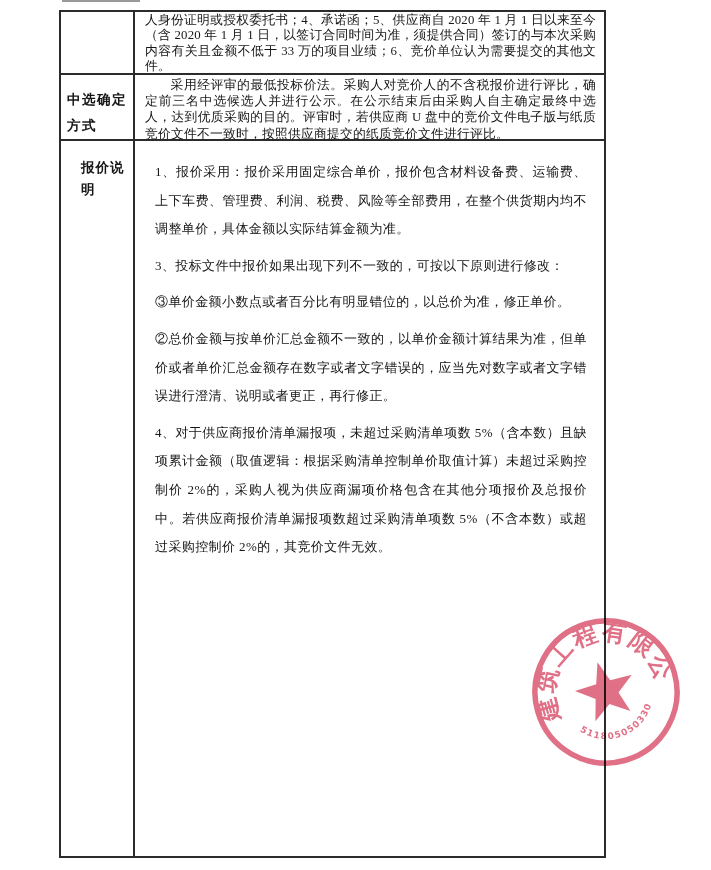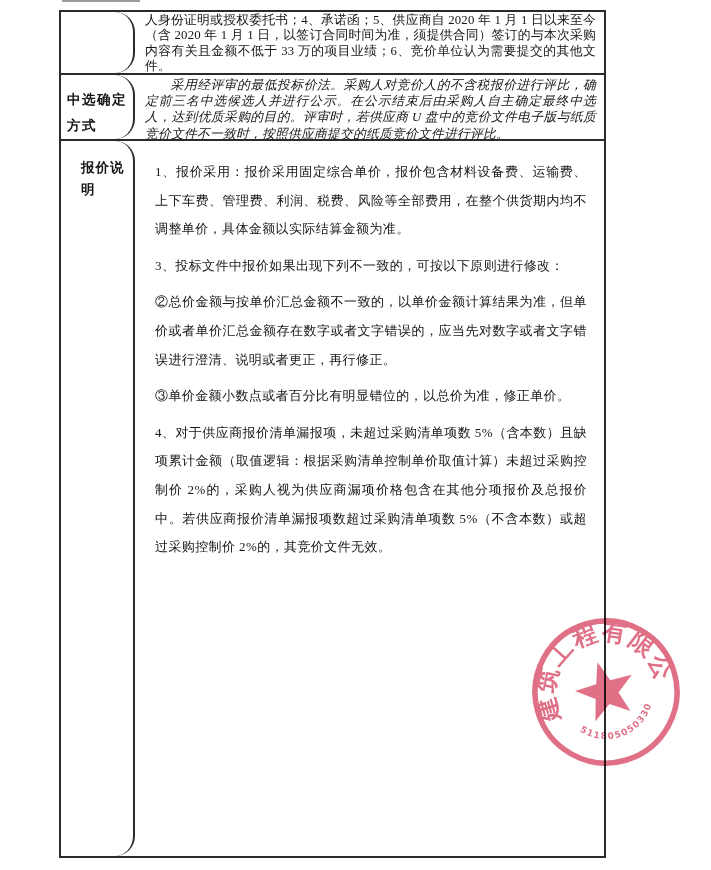--- a/index.html
+++ b/index.html
@@ -11,32 +11,31 @@
   .doc-table{
     position:absolute;left:59px;top:10px;width:547px;height:848px;
     border:2px solid #2b2b2b;box-sizing:border-box;display:flex;flex-direction:column;
   }
   .row{display:flex;box-sizing:border-box;}
   .row.b{border-bottom:2px solid #2b2b2b;}
   .label-cell{
     width:74px;flex:0 0 74px;border-right:2px solid #2b2b2b;box-sizing:border-box;
     font-size:13.5px;font-weight:bold;letter-spacing:1.5px;line-height:26px;
     padding:10px 4px 0 6px;
-    border-radius:20px;
   }
   .content-cell{flex:1;box-sizing:border-box;overflow:hidden;}
   .r1{height:63px;flex:0 0 63px;}
   .r2{height:66px;flex:0 0 66px;}
   .r3{height:715px;flex:1;}
   .r1 .content-cell{padding:1px 8px 0 10px;}
   .r2 .content-cell{padding:2px 8px 0 10px;}
   .r3 .content-cell{padding:9px 9px 0 12px;}
   .tight p{margin:0;font-size:12.8px;line-height:15.4px;text-align:justify;letter-spacing:0.2px;}
   .r2 .content-cell p{line-height:16.2px;}
-  .indent2{text-indent:2em;font-style:italic;}
+  .indent2{text-indent:2em;}
   .r2 .label-cell{padding-top:12px;}
   .r3 .label-cell{padding-top:16px;font-weight:bold;letter-spacing:1px;line-height:22px;padding-left:20px;}
   .spread p{margin:8px;font-size:13px;line-height:28.6px;text-align:justify;letter-spacing:0.4px;}
   .stamp{
     position:absolute;left:510px;top:596px;width:192px;height:192px;
     transform:rotate(-16deg);mix-blend-mode:multiply;opacity:0.82;
     pointer-events:none;
   }
   .stamp svg{display:block;}
 </style>
@@ -62,22 +61,22 @@
       <div class="content-cell tight">
         <p class="indent2">采用经评审的最低投标价法。采购人对竞价人的不含税报价进行评比，确定前三名中选候选人并进行公示。在公示结束后由采购人自主确定最终中选人，达到优质采购的目的。评审时，若供应商 U 盘中的竞价文件电子版与纸质竞价文件不一致时，按照供应商提交的纸质竞价文件进行评比。</p>
       </div>
     </div>
 
     <div class="row r3">
       <div class="label-cell">报价说明</div>
       <div class="content-cell spread">
         <p>1、报价采用：报价采用固定综合单价，报价包含材料设备费、运输费、上下车费、管理费、利润、税费、风险等全部费用，在整个供货期内均不调整单价，具体金额以实际结算金额为准。</p>
         <p>3、投标文件中报价如果出现下列不一致的，可按以下原则进行修改：</p>
+        <p>③单价金额小数点或者百分比有明显错位的，以总价为准，修正单价。</p>
         <p>②总价金额与按单价汇总金额不一致的，以单价金额计算结果为准，但单价或者单价汇总金额存在数字或者文字错误的，应当先对数字或者文字错误进行澄清、说明或者更正，再行修正。</p>
-        <p>③单价金额小数点或者百分比有明显错位的，以总价为准，修正单价。</p>
         <p>4、对于供应商报价清单漏报项，未超过采购清单项数 5%（含本数）且缺项累计金额（取值逻辑：根据采购清单控制单价取值计算）未超过采购控制价 2%的，采购人视为供应商漏项价格包含在其他分项报价及总报价中。若供应商报价清单漏报项数超过采购清单项数 5%（不含本数）或超过采购控制价 2%的，其竞价文件无效。</p>
       </div>
     </div>
 
   </div>
 
   <div class="stamp">
     <svg width="192" height="192" viewBox="0 0 192 192">
       <circle cx="96" cy="96" r="71" fill="none" stroke="#d9506b" stroke-width="5.5"></circle>
       <polygon points="96,65 103.3,85.9 125.5,86.4 107.9,99.9 114.2,121.1 96,108.5 77.8,121.1 84.1,99.9 66.5,86.4 88.7,85.9" fill="#d9506b"></polygon>

